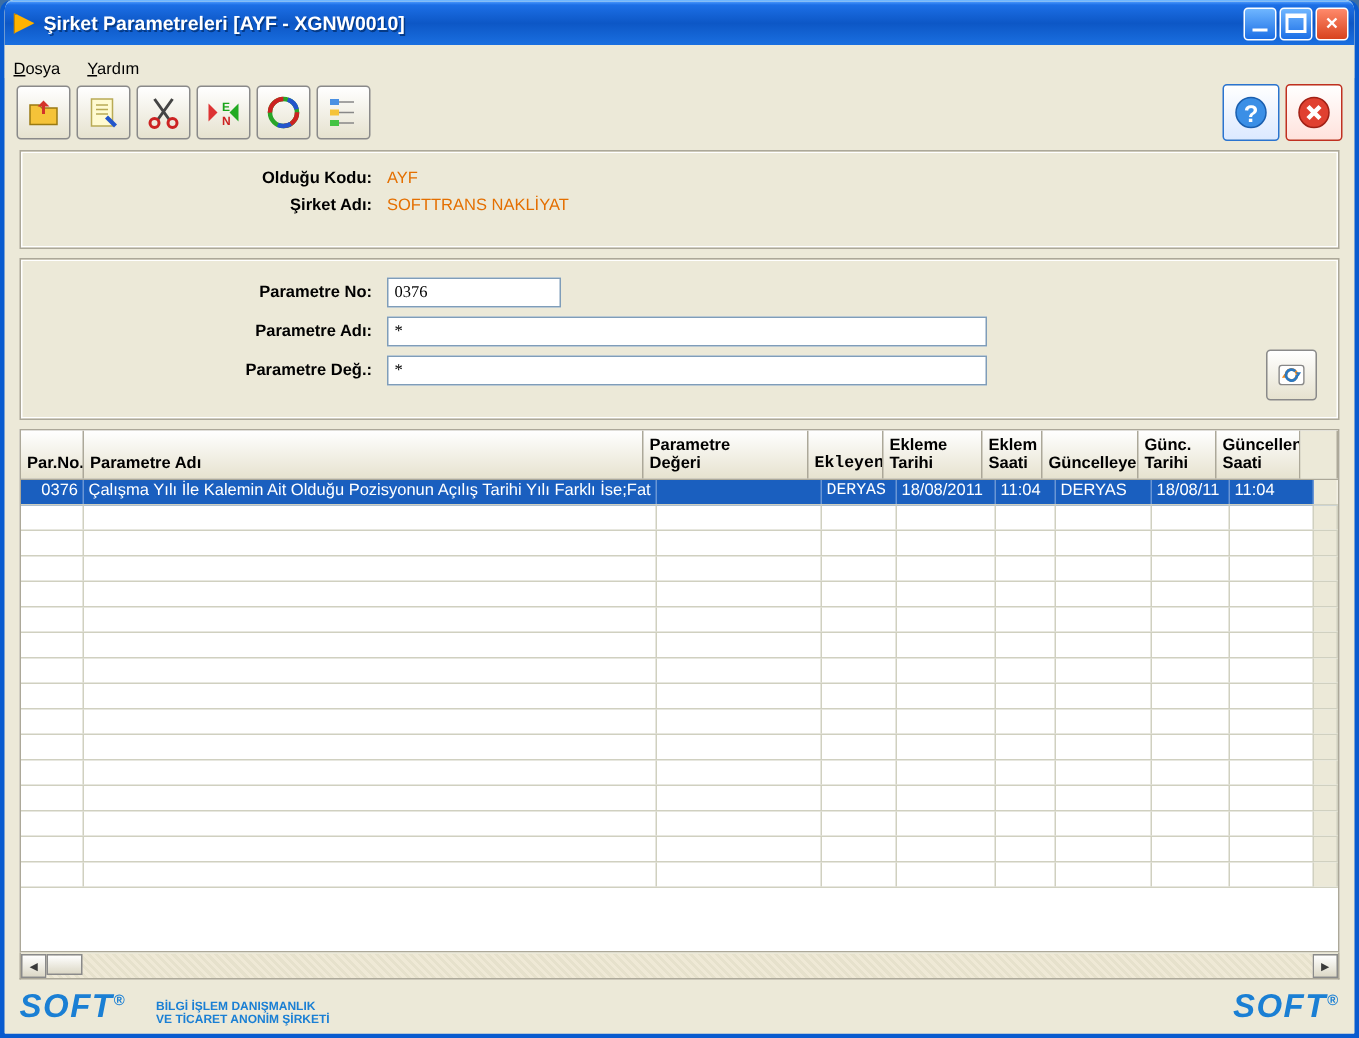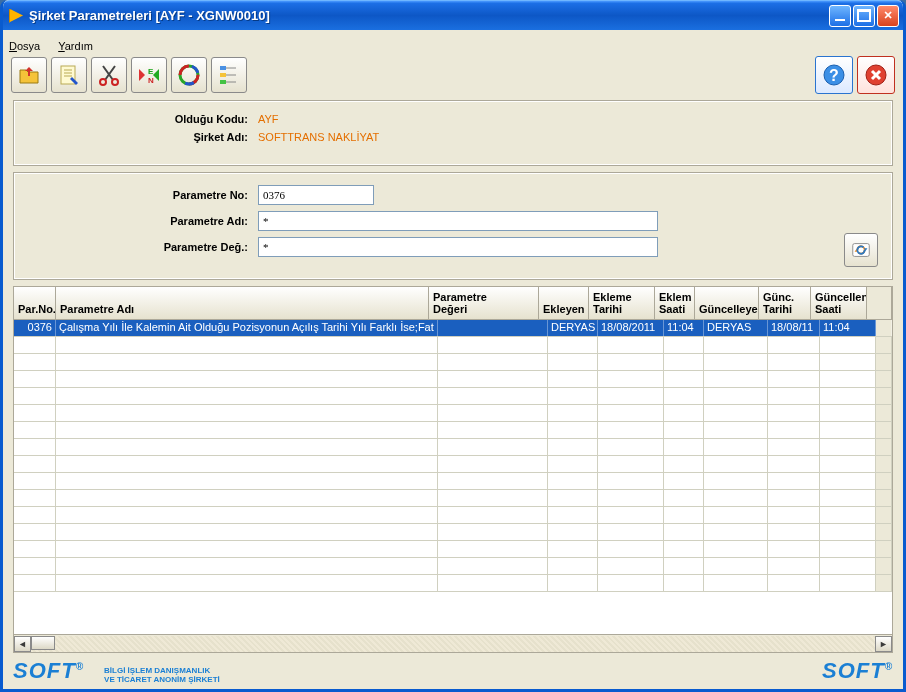--- a/index.html
+++ b/index.html
@@ -111,21 +111,21 @@
     display:flex;background:linear-gradient(to bottom,#fff,#e6e2cf);
     border-bottom:1px solid var(--xp-groove-d);
     font-weight:bold;font-size:11px;
   }
   .grid-head .h{
     border-right:1px solid var(--xp-groove-d);
     padding:4px 20px 4px 4px;display:flex;align-items:flex-end;min-height:32px;
     overflow:hidden;
   }
   .c-parno{width:42px;} .c-name{flex:1;min-width:200px;} .c-val{width:110px;}
-  .c-ekleyen{width:50px;} .c-etarih{width:66px;} .c-esaat{width:40px;}
+  .c-ekleyen{width:50px;font-family:Liberation Mono, monospace;} .c-etarih{width:66px;} .c-esaat{width:40px;}
   .c-gunc{width:64px;} .c-gtarih{width:52px;} .c-gsaat{width:56px;}
   .c-scroll{width:16px;background:var(--xp-beige);}
   .grid-body{flex:1;overflow:hidden;}
   .grid-row{display:flex;height:17px;border-bottom:1px solid #d0d0c0;font-size:11px;}
   .grid-row .c{border-right:1px solid #d0d0c0;padding:1px 3px;overflow:hidden;white-space:nowrap;}
   .grid-row.sel{background:var(--row-sel);color:#fff;}
   .grid-row.sel .c{border-right-color:rgba(255,255,255,.35);}
   .c-parno{text-align:right;}
   .grid-hscroll{
     height:18px;background:var(--xp-beige);display:flex;align-items:center;

